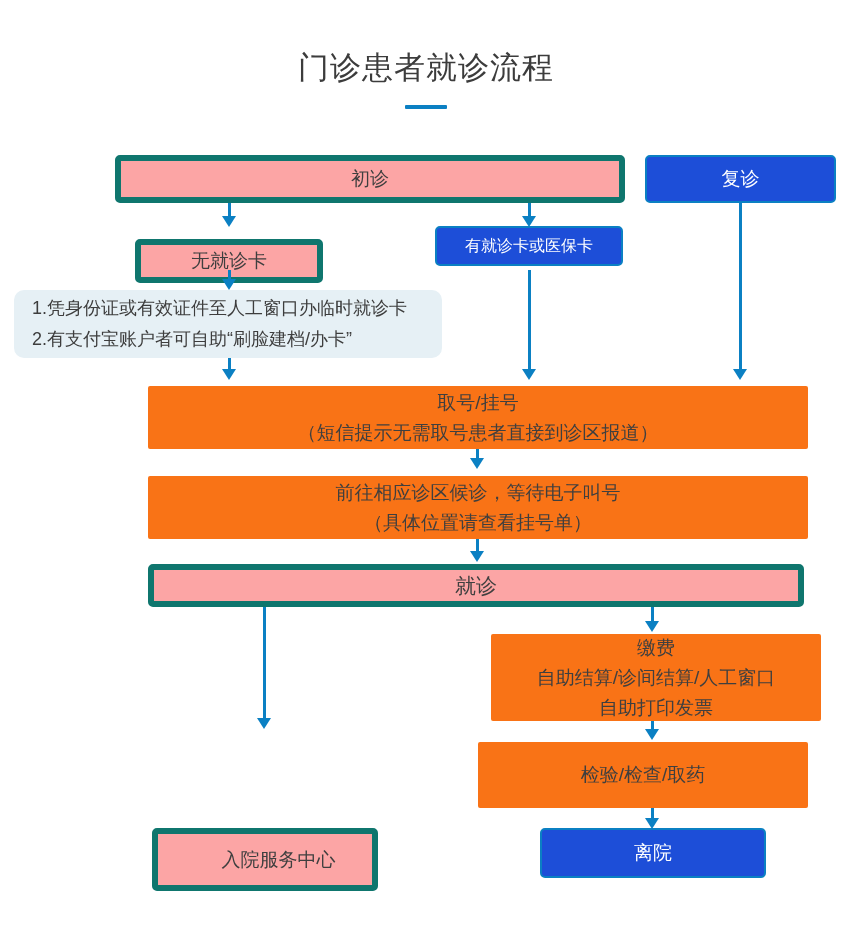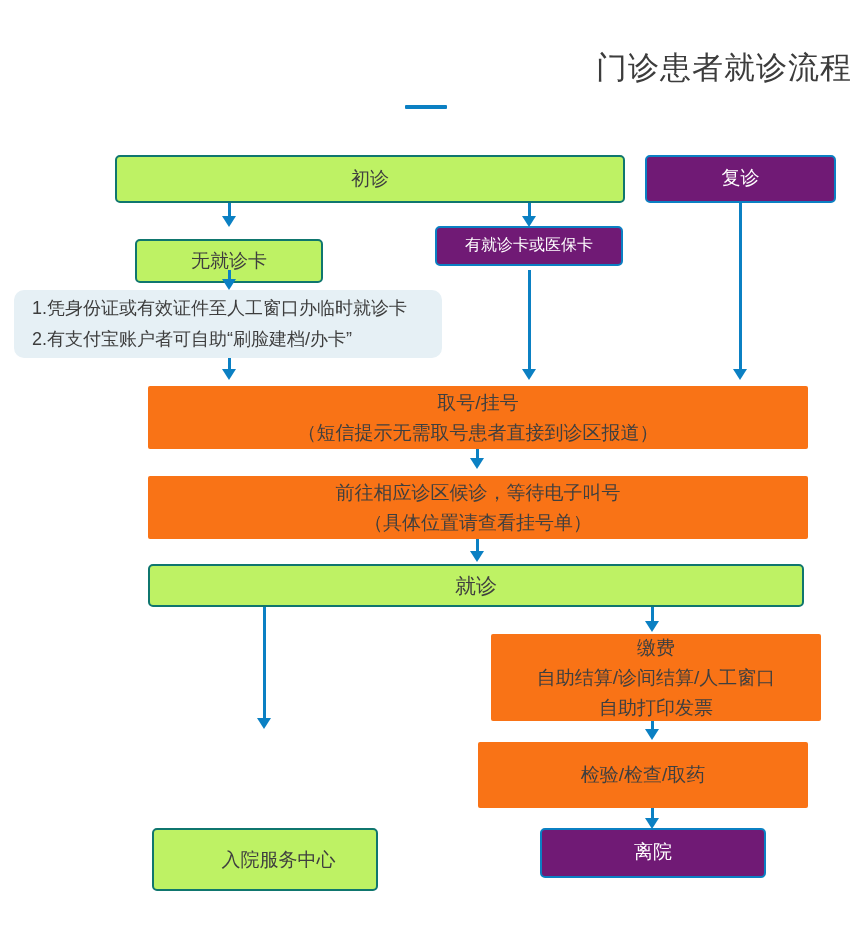--- a/index.html
+++ b/index.html
@@ -20,21 +20,20 @@
     left: 0; top: 48px;
     width: 852px;
     text-align: center;
   }
   .title {
     font-size: 31px;
     line-height: 40px;
     color: #3c3c3c;
     letter-spacing: 1px;
     font-weight: 400;
-    text-align: right;
   }
   .title-rule {
     width: 42px;
     height: 4px;
     background: #0b80c3;
     margin: 17px auto 0;
     border-radius: 1px;
   }
 
   
@@ -44,28 +43,27 @@
     align-items: center;
     justify-content: center;
     text-align: center;
     font-size: 19px;
     line-height: 30px;
     color: #3f3f3f;
     border-radius: 5px;
     padding: 0 8px;
   }
   .node.outline {
-    background: #bef264;
-    border: 2px solid #0f766e;
+    background: #fca5a5;
+    border: 6px solid #0f766e;
   }
   .node.solid {
-    background: #701a75;
+    background: #1d4ed8;
     color: #ffffff;
     border: 2px solid #0b80c3;
-    font-family: Liberation Mono, monospace;
   }
   .node.tint {
     background: #f97316;
     border: none;
     border-radius: 2px;
   }
   .node.tint-note {
     background: #e6f0f5;
     border: none;
     border-radius: 10px;

